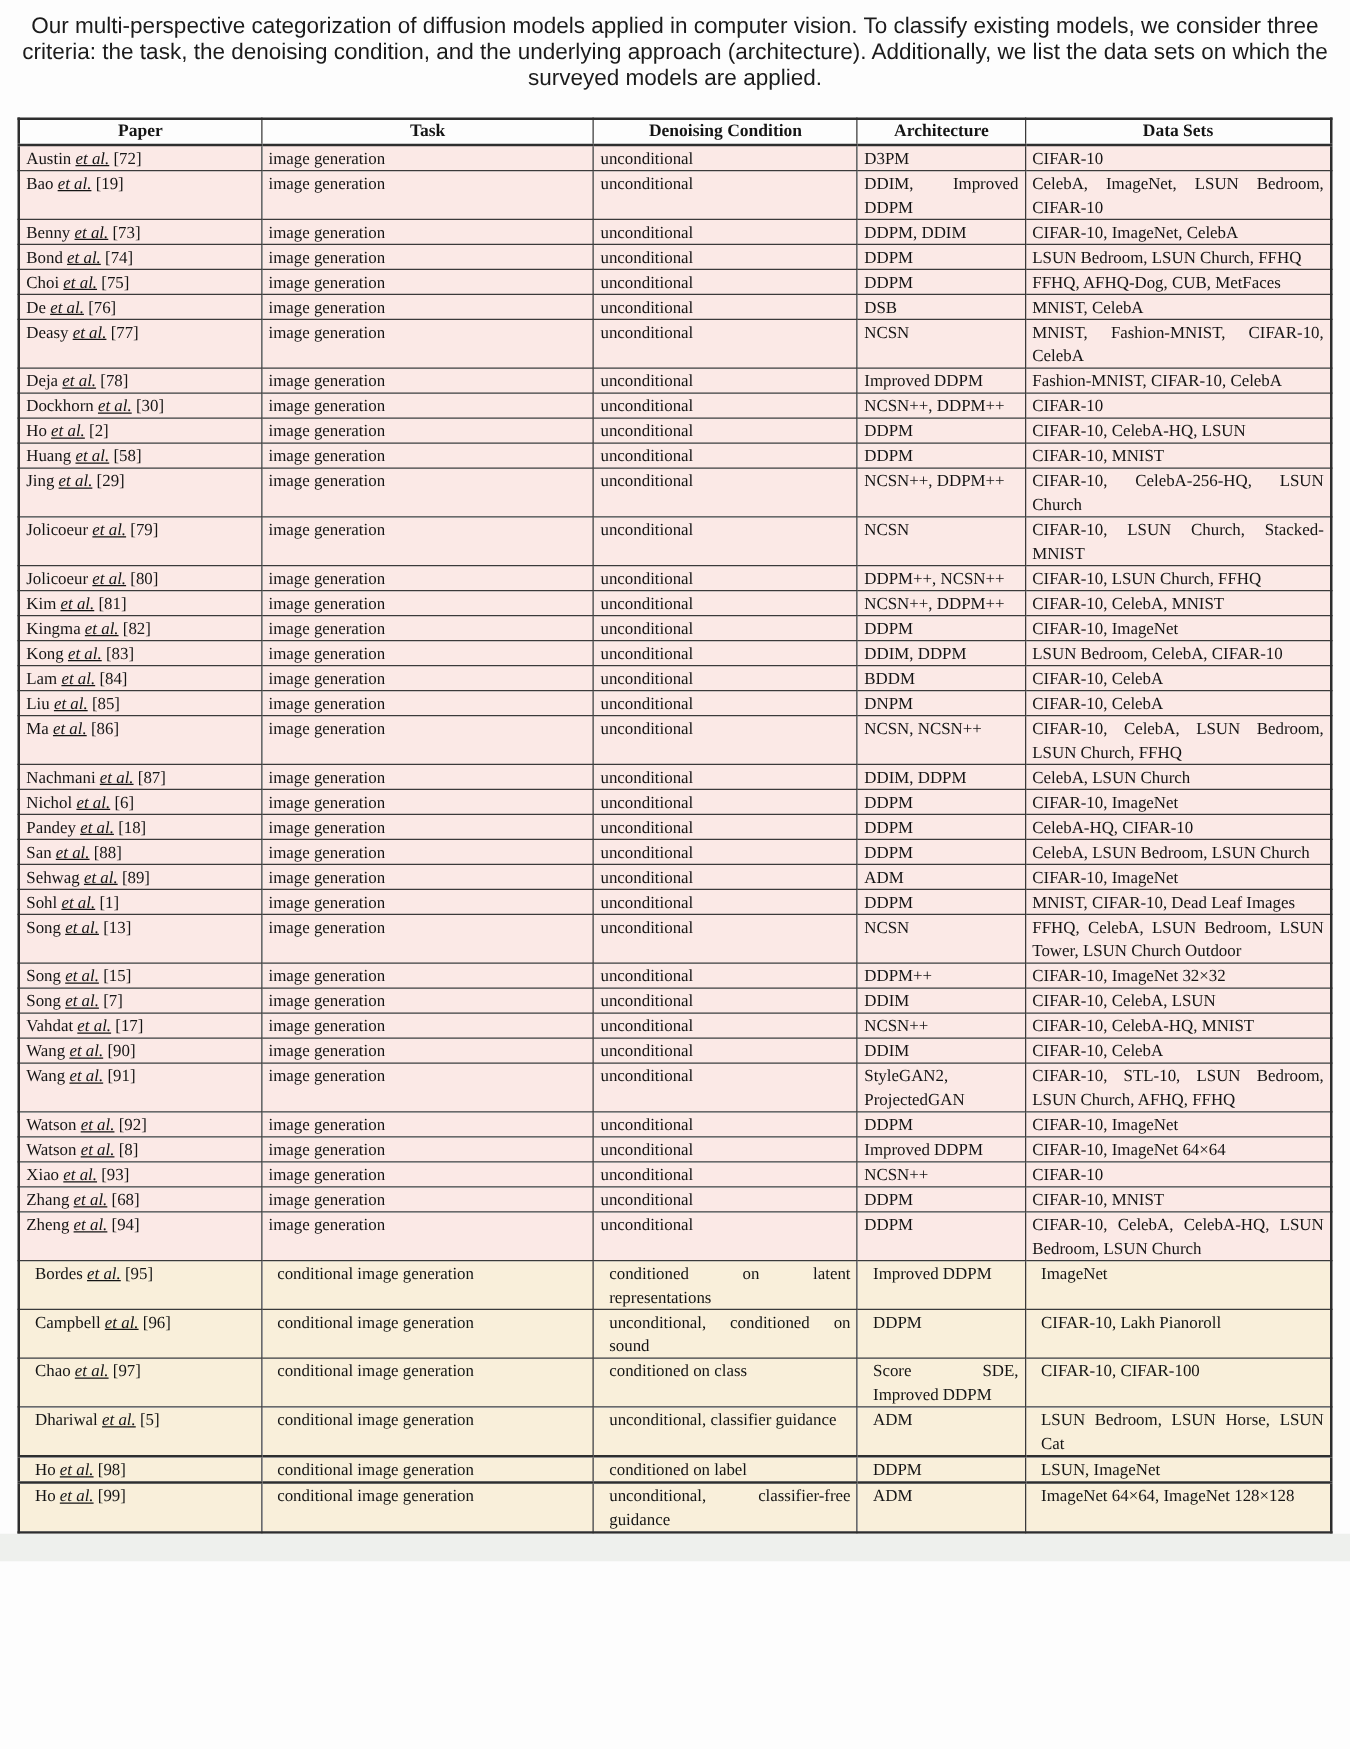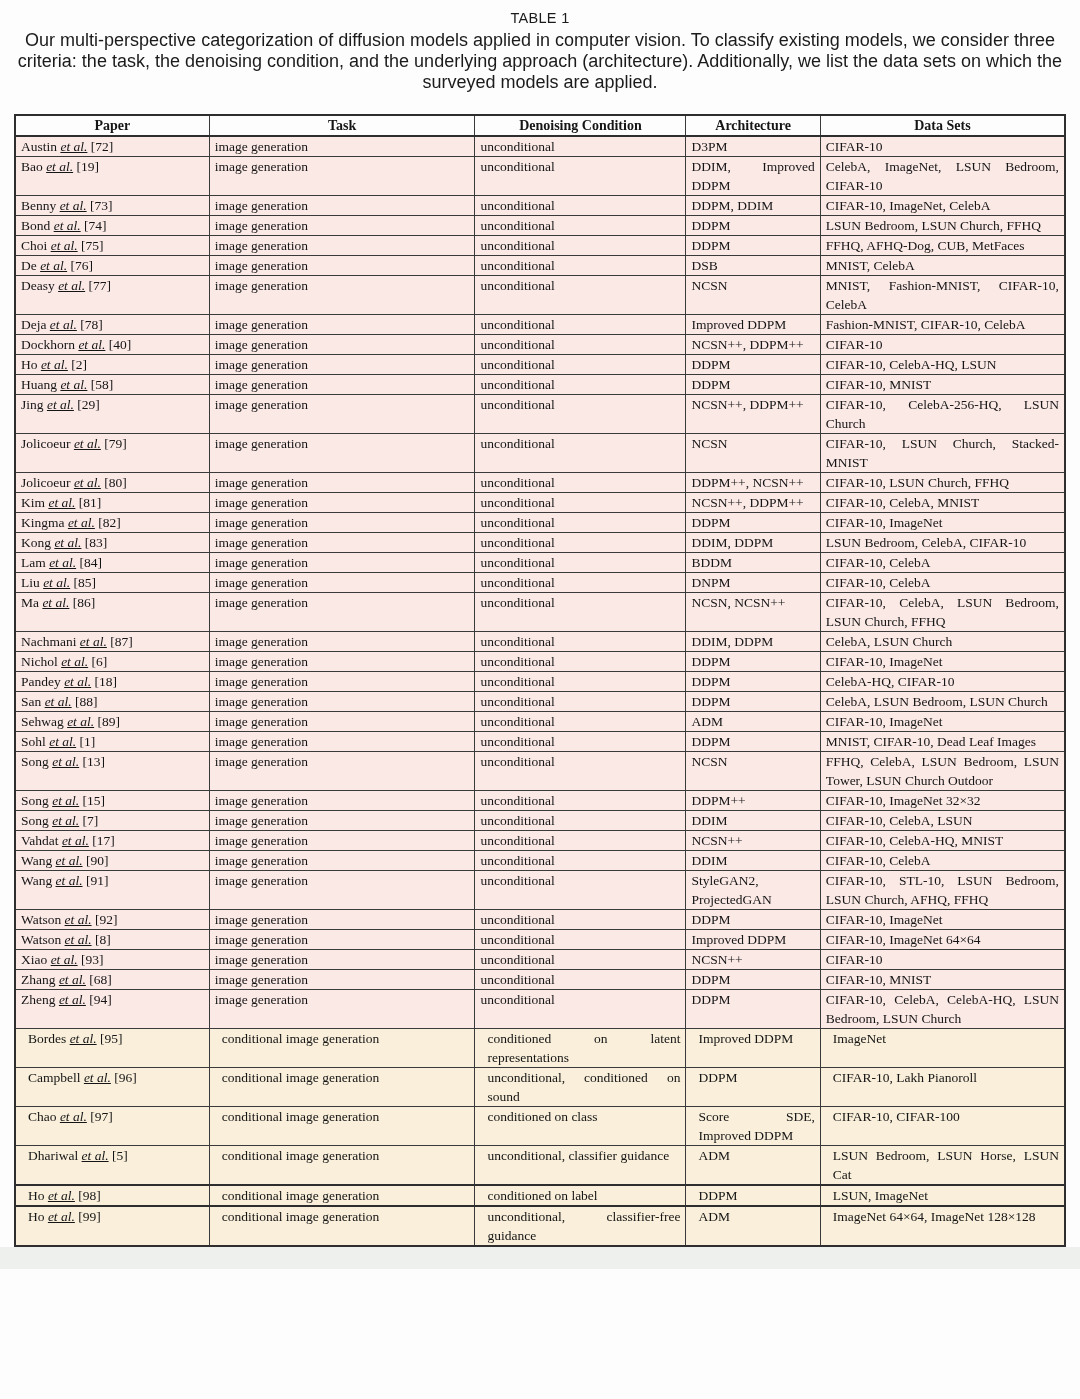--- a/index.html
+++ b/index.html
@@ -70,21 +70,20 @@
   .bottom-strip {
     height: 22px;
     background: #eef0ed;
     width: 1080px;
   }
 </style>
 </head>
 <body>
 
 <div class="page">
-  <div class="table-label">TABLE 1</div>
   <div class="table-caption">Our multi-perspective categorization of diffusion models applied in computer vision. To classify existing models, we consider three criteria: the task, the denoising condition, and the underlying approach (architecture). Additionally, we list the data sets on which the surveyed models are applied.</div>
 
   <table class="cat-table">
     <colgroup>
       <col class="col-paper">
         <col class="col-task">
         <col class="col-cond">
         <col class="col-arch">
         <col class="col-data">
     </colgroup>
@@ -148,21 +147,21 @@
           <td class="datasets-cell">MNIST, Fashion-MNIST, CIFAR-10, CelebA</td>
         </tr>
         <tr class="sec-u">
           <td class="paper-cell"><span>Deja</span> <span class="etal">et al.</span> <span>[78]</span></td>
           <td class="task-cell">image generation</td>
           <td class="condition-cell">unconditional</td>
           <td class="architecture-cell">Improved DDPM</td>
           <td class="datasets-cell">Fashion-MNIST, CIFAR-10, CelebA</td>
         </tr>
         <tr class="sec-u">
-          <td class="paper-cell"><span>Dockhorn</span> <span class="etal">et al.</span> <span>[40]</span></td>
+          <td class="paper-cell"><span>Dockhorn</span> <span class="etal">et al.</span> <span>[30]</span></td>
           <td class="task-cell">image generation</td>
           <td class="condition-cell">unconditional</td>
           <td class="architecture-cell">NCSN++, DDPM++</td>
           <td class="datasets-cell">CIFAR-10</td>
         </tr>
         <tr class="sec-u">
           <td class="paper-cell"><span>Ho</span> <span class="etal">et al.</span> <span>[2]</span></td>
           <td class="task-cell">image generation</td>
           <td class="condition-cell">unconditional</td>
           <td class="architecture-cell">DDPM</td>

